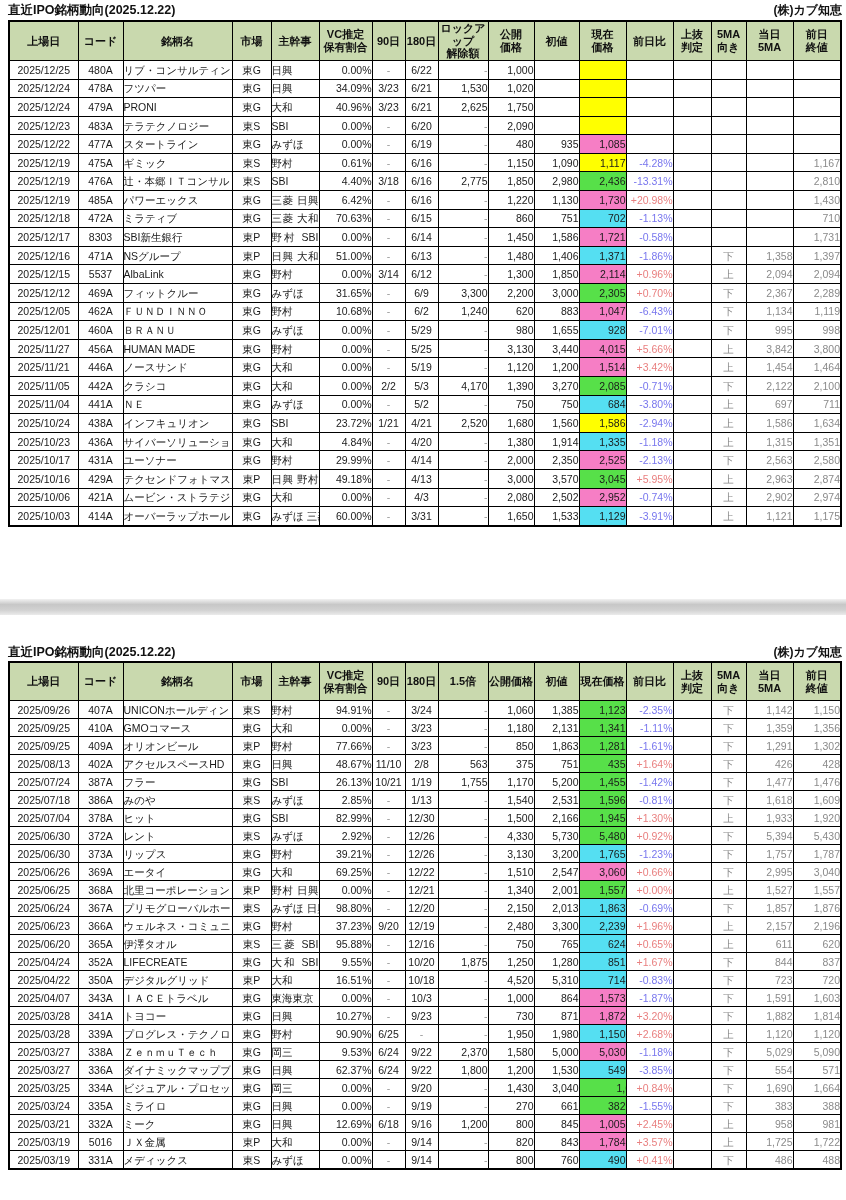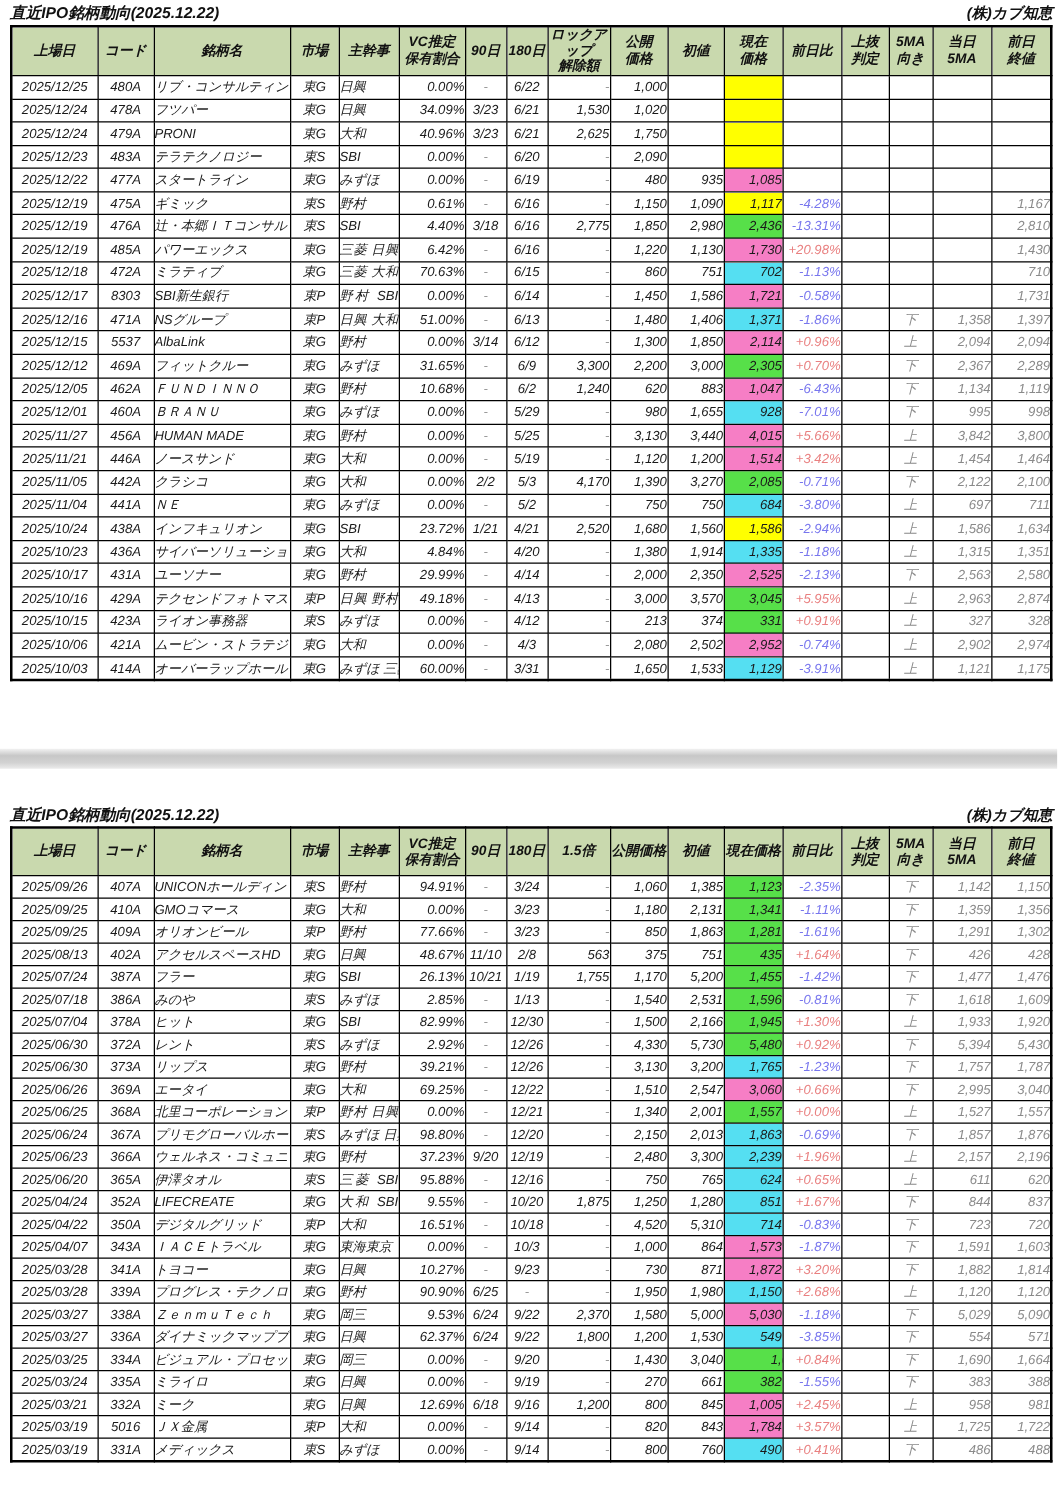--- a/index.html
+++ b/index.html
@@ -1,18 +1,18 @@
 <!DOCTYPE html>
 <html style="--header-bg: #c9d9ae;"><head>
 <meta charset="utf-8">
 <style>
   html,body{margin:0;padding:0;background:#ffffff;}
   .page{
     position:relative;width:846px;height:1200px;overflow:hidden;background:#fff;
-    font-family:"Liberation Sans","DejaVu Sans",sans-serif;color:#1a1a1a;font-style:italic;
+    font-family:"Liberation Sans","DejaVu Sans",sans-serif;color:#1a1a1a;
   }
   .title{position:absolute;left:8px;font-size:12.5px;font-weight:bold;color:#111;white-space:nowrap;}
   .brand{position:absolute;right:4px;font-size:12px;font-weight:bold;color:#111;white-space:nowrap;}
   .t1{top:2px;} .b1{top:2px;}
   .t2{top:644px;} .b2{top:644px;}
   table.tbl{
     position:absolute;left:8px;border-collapse:collapse;table-layout:fixed;width:832px;
     border:2px solid #000;
   }
   .tbl-1{top:20px;} .tbl-2{top:661px;}
@@ -529,39 +529,20 @@
           <td class="c-public_price">3,000</td>
           <td class="c-first_price">3,570</td>
           <td class="c-current_price" style="background: rgb(87, 224, 73);">3,045</td>
           <td class="c-day_change" style="color: rgb(233, 128, 128);">+5.95%</td>
           <td class="c-breakout"></td>
           <td class="c-ma_direction">上</td>
           <td class="c-ma5_today">2,963</td>
           <td class="c-prev_close">2,874</td>
         </tr>
         <tr>
-          <td class="c-listing_date">2025/10/15</td>
-          <td class="c-code">423A</td>
-          <td class="c-name">ライオン事務器</td>
-          <td class="c-market">東S</td>
-          <td class="c-underwriter">みずほ</td>
-          <td class="c-vc_ratio">0.00%</td>
-          <td class="c-d90 dash">-</td>
-          <td class="c-d180">4/12</td>
-          <td class="c-lockup dash">-</td>
-          <td class="c-public_price">213</td>
-          <td class="c-first_price">374</td>
-          <td class="c-current_price" style="background: rgb(87, 224, 73);">331</td>
-          <td class="c-day_change" style="color: rgb(233, 128, 128);">+0.91%</td>
-          <td class="c-breakout"></td>
-          <td class="c-ma_direction">上</td>
-          <td class="c-ma5_today">327</td>
-          <td class="c-prev_close">328</td>
-        </tr>
-        <tr>
           <td class="c-listing_date">2025/10/06</td>
           <td class="c-code">421A</td>
           <td class="c-name">ムービン・ストラテジ</td>
           <td class="c-market">東G</td>
           <td class="c-underwriter">大和</td>
           <td class="c-vc_ratio">0.00%</td>
           <td class="c-d90 dash">-</td>
           <td class="c-d180">4/3</td>
           <td class="c-lockup dash">-</td>
           <td class="c-public_price">2,080</td>

